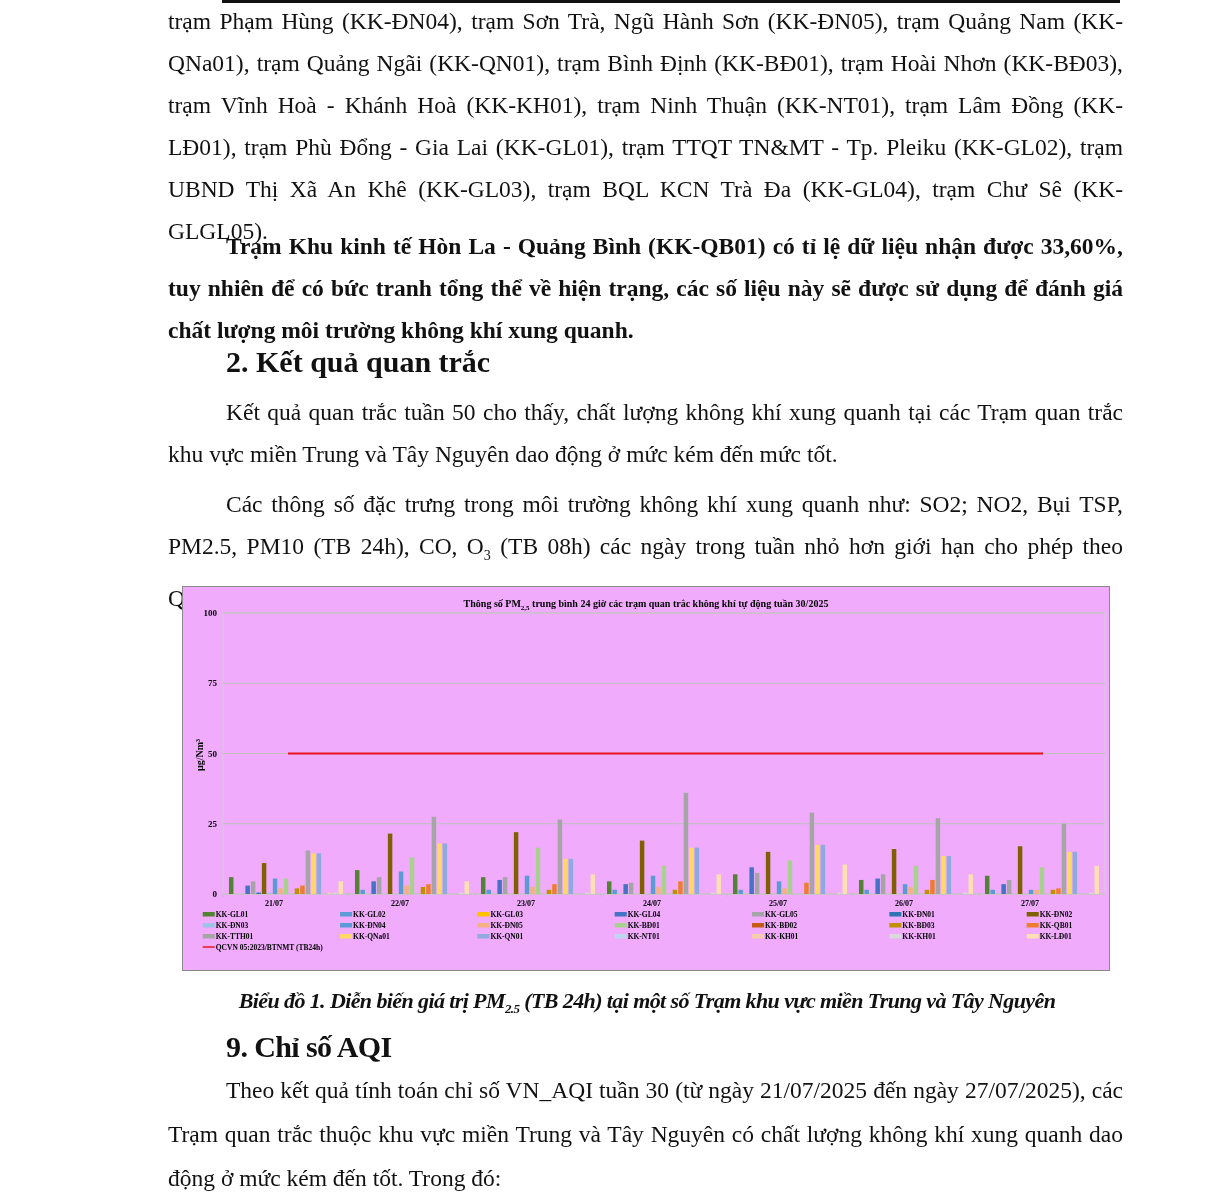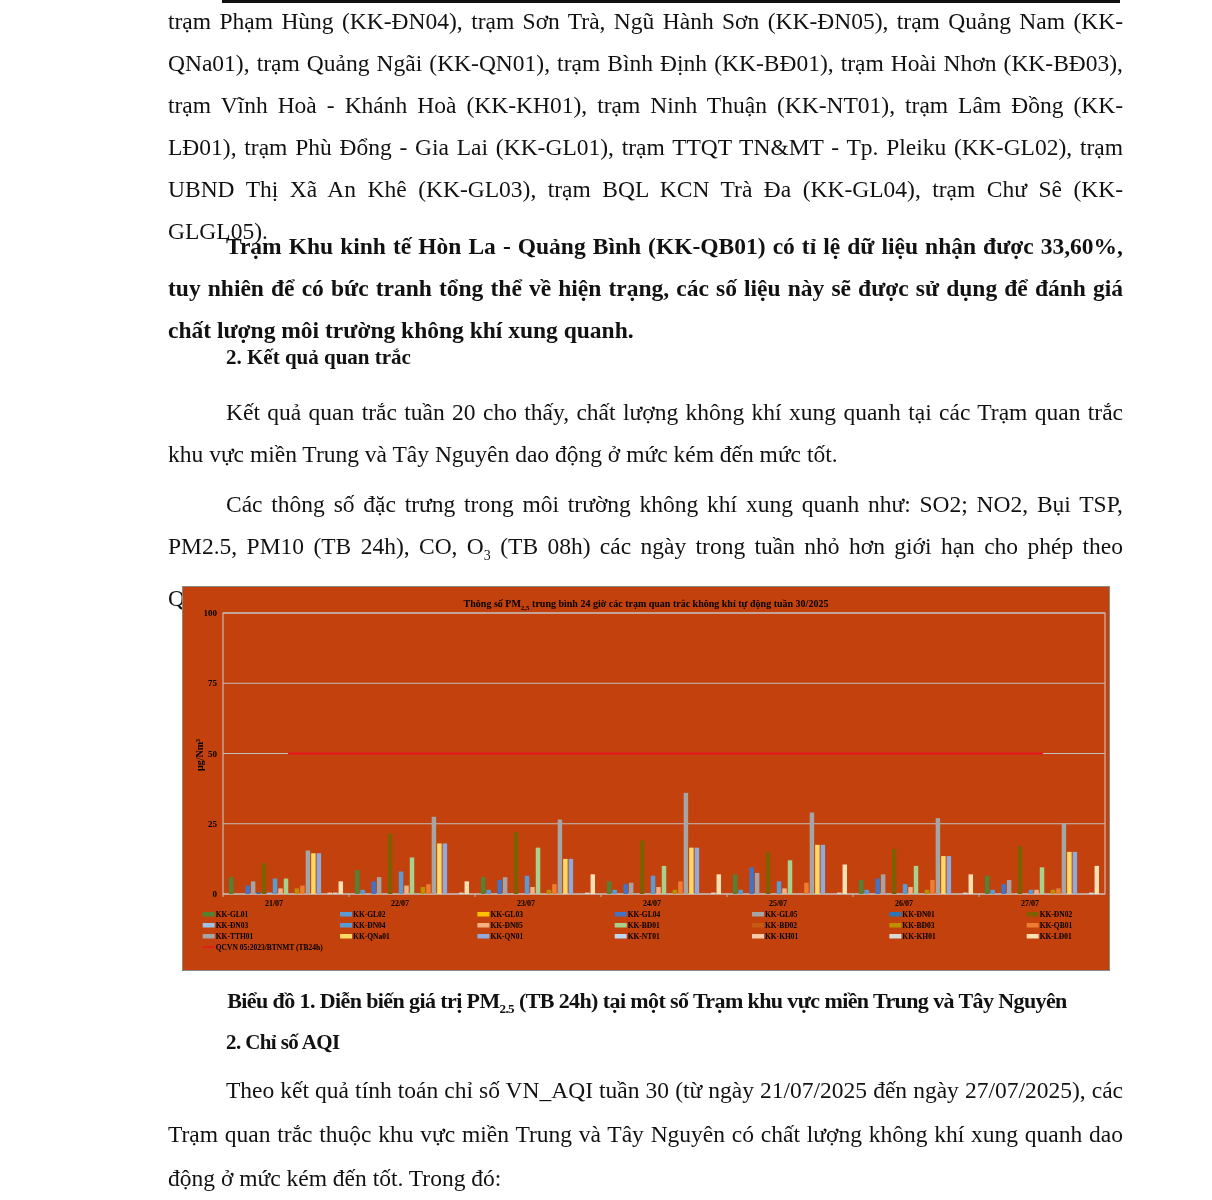--- a/index.html
+++ b/index.html
@@ -1,37 +1,37 @@
 <!DOCTYPE html>
 <html><head>
 <meta charset="utf-8">
 <style>
   html,body{margin:0;padding:0;background:#fff;}
   body{width:1212px;height:1200px;position:relative;overflow:hidden;font-family:"Liberation Serif",serif;color:#111;}
   .topline{position:absolute;left:222px;top:0;width:898px;height:3px;background:#111;}
   .para{position:absolute;left:168px;width:955px;font-size:23.5px;line-height:42px;text-align:justify;}
   .para .ind{display:inline-block;width:58px;}
-  .heading{position:absolute;left:226px;font-size:21px;font-weight:bold;}
-  .chart-box{position:absolute;left:182px;top:586px;width:926px;height:383px;border:1.5px solid #8a8a8a;background:#c2410c;}
-  .caption{position:absolute;left:182px;top:988px;width:930px;text-align:center;font-weight:bold;font-size:22px;letter-spacing:-0.6px;}
+  .heading{position:absolute;left:226px;font-size:30px;font-weight:bold;}
+  .chart-box{position:absolute;left:182px;top:586px;width:926px;height:383px;border:1.5px solid #8a8a8a;background:#f0abfc;}
+  .caption{position:absolute;left:182px;top:988px;width:930px;text-align:center;font-weight:bold;font-size:22px;letter-spacing:-0.6px;font-style:italic;}
   .caption sub{font-size:13px;}
   svg text{font-family:"Liberation Serif",serif;}
 </style>
 </head>
 <body>
 
 <div class="topline"></div>
 
 <div class="para" style="top:0px;">trạm Phạm Hùng (KK-ĐN04), trạm Sơn Trà, Ngũ Hành Sơn (KK-ĐN05), trạm Quảng Nam (KK-QNa01), trạm Quảng Ngãi (KK-QN01), trạm Bình Định (KK-BĐ01), trạm Hoài Nhơn (KK-BĐ03), trạm Vĩnh Hoà - Khánh Hoà (KK-KH01), trạm Ninh Thuận (KK-NT01), trạm Lâm Đồng (KK-LĐ01), trạm Phù Đổng - Gia Lai (KK-GL01), trạm TTQT TN&amp;MT - Tp. Pleiku (KK-GL02), trạm UBND Thị Xã An Khê (KK-GL03), trạm BQL KCN Trà Đa (KK-GL04), trạm Chư Sê (KK-GLGL05).</div>
 
 <div class="para" style="top:225px;font-weight:bold;"><span class="ind"></span><span>Trạm Khu kinh tế Hòn La - Quảng Bình (KK-QB01) có tỉ lệ dữ liệu nhận được 33,60%, tuy nhiên để có bức tranh tổng thể về hiện trạng, các số liệu này sẽ được sử dụng để đánh giá chất lượng môi trường không khí xung quanh.</span></div>
 
 <div class="heading" style="top:345px;">2. Kết quả quan trắc</div>
 
-<div class="para" style="top:391px;"><span class="ind"></span><span>Kết quả quan trắc tuần 20 cho thấy, chất lượng không khí xung quanh tại các Trạm quan trắc khu vực miền Trung và Tây Nguyên dao động ở mức kém đến mức tốt.</span></div>
+<div class="para" style="top:391px;"><span class="ind"></span><span>Kết quả quan trắc tuần 50 cho thấy, chất lượng không khí xung quanh tại các Trạm quan trắc khu vực miền Trung và Tây Nguyên dao động ở mức kém đến mức tốt.</span></div>
 
 <div class="para" style="top:471px;margin-top:12px;"><span class="ind"></span><span>Các thông số đặc trưng trong môi trường không khí xung quanh như: SO2; NO2, Bụi TSP, PM2.5, PM10 (TB 24h), CO, O</span><sub style="font-size:14px;">3</sub><span> (TB 08h) các ngày trong tuần nhỏ hơn giới hạn cho phép theo QCVN 05:2023/BTNMT.</span></div>
 
 <div class="chart-box">
   <svg id="chart-svg" width="926" height="383">
     <text x="463" y="20" text-anchor="middle" font-size="10" font-weight="bold"><tspan>Thông số PM</tspan><tspan font-size="7" dy="3">2,5</tspan><tspan dy="-3"> trung bình 24 giờ các trạm quan trắc không khí tự động tuần 30/2025</tspan></text>
     <text transform="translate(20,168) rotate(-90)" text-anchor="middle" font-size="10" font-weight="bold">µg/Nm³</text>
     <g id="grid-layer">
         <rect x="40" y="26" width="882" height="281" fill="none" stroke="#d0d0d0" stroke-width="1"></rect>
         <line x1="40" x2="922" y1="307" y2="307" stroke="#bfbfbf" stroke-width="1"></line>
@@ -301,15 +301,15 @@
         <g>
           <line x1="19.72" x2="31.72" y1="360" y2="360" stroke="#e8141c" stroke-width="1.5"></line>
           <text x="32.72" y="363" font-size="7.5" font-weight="bold">QCVN 05:2023/BTNMT (TB24h)</text>
         </g>
       </g>
   </svg>
 </div>
 
 <div class="caption"><span>Biểu đồ 1. Diễn biến giá trị PM</span><sub>2.5</sub><span> (TB 24h) tại một số Trạm khu vực miền Trung và Tây Nguyên</span></div>
 
-<div class="heading" style="top:1030px;letter-spacing:-0.6px;">2. Chỉ số AQI</div>
+<div class="heading" style="top:1030px;letter-spacing:-0.6px;">9. Chỉ số AQI</div>
 
 <div class="para" style="top:1068px;line-height:44px;font-family:Liberation Serif, serif;"><span class="ind"></span><span>Theo kết quả tính toán chỉ số VN_AQI tuần 30 (từ ngày 21/07/2025 đến ngày 27/07/2025), các Trạm quan trắc thuộc khu vực miền Trung và Tây Nguyên có chất lượng không khí xung quanh dao động ở mức kém đến tốt. Trong đó:</span></div>
 
 </body></html>

